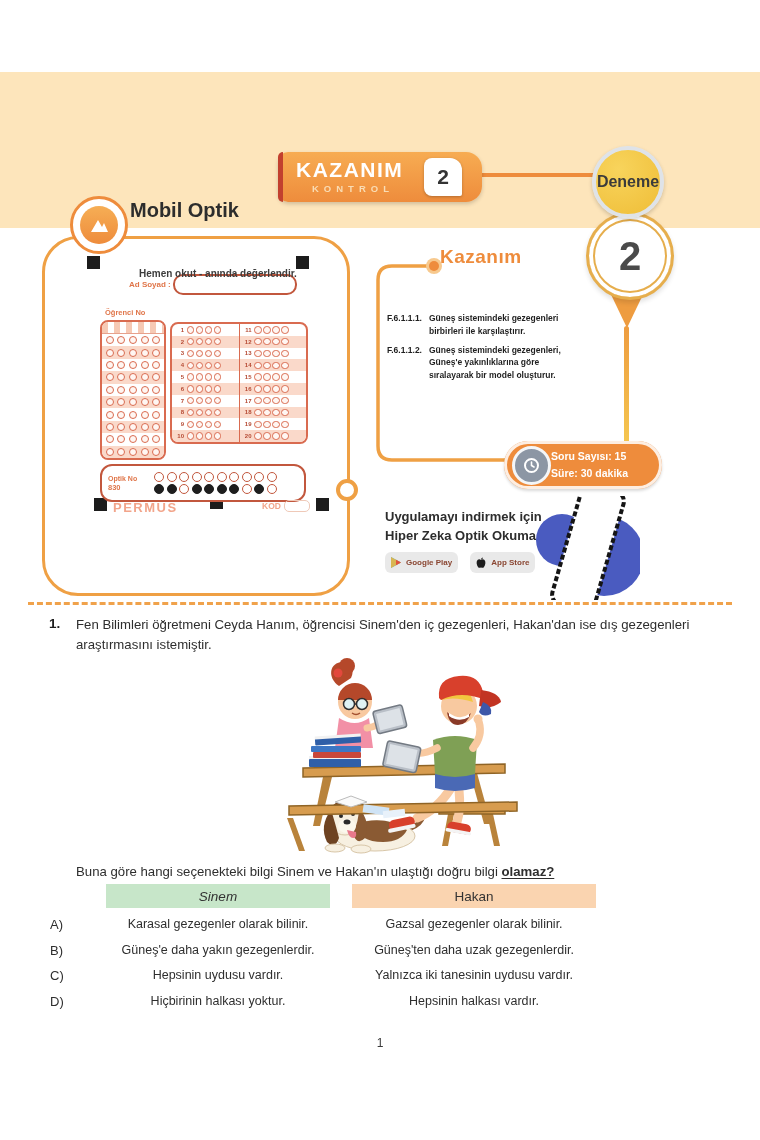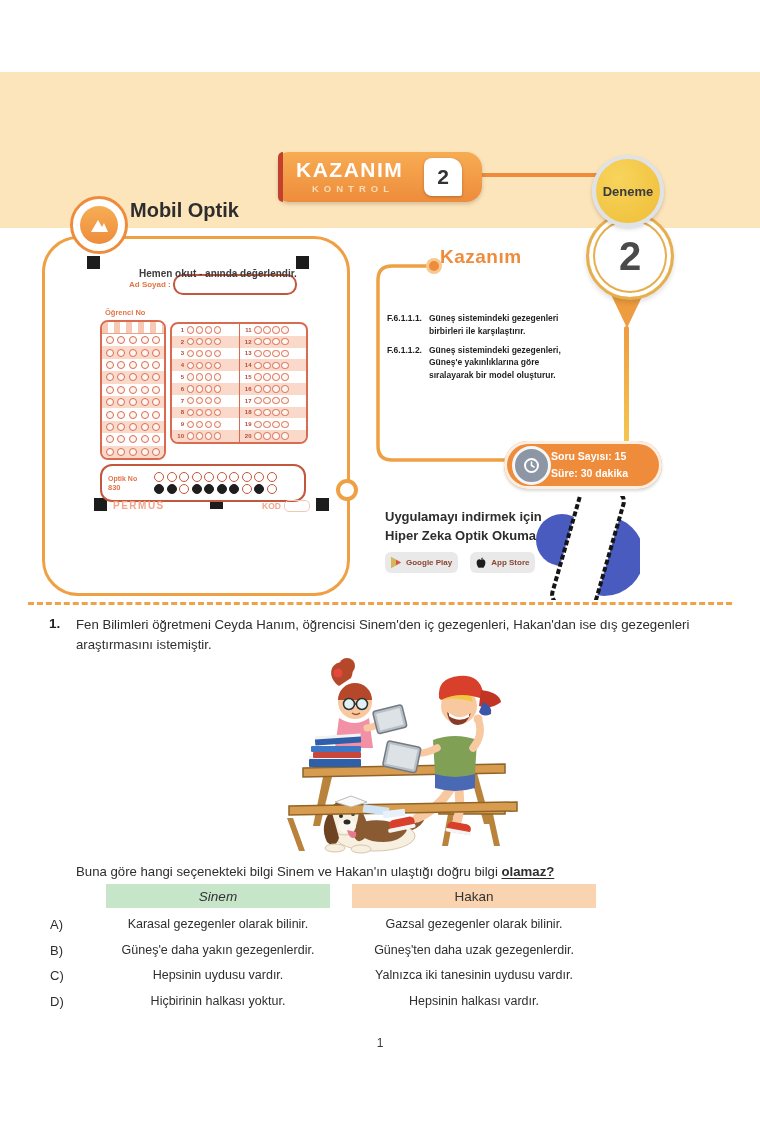--- a/index.html
+++ b/index.html
@@ -16,25 +16,25 @@
   .banner::before{content:"";position:absolute;left:0;top:0;width:5px;height:100%;
           background:#C2402E;border-radius:10px 0 0 10px;}
   .banner-title{position:absolute;left:18px;top:6px;font-size:21px;font-weight:800;color:#fff;letter-spacing:1.5px;}
   .banner-sub{position:absolute;left:34px;top:31px;font-size:9.5px;font-weight:700;color:#F9DCB4;letter-spacing:5px;}
   .banner-tab{position:absolute;left:146px;top:6px;width:38px;height:38px;background:#fff;
           border-radius:8px 12px 2px 8px;box-shadow:0 1px 3px rgba(0,0,0,.25);
           display:flex;align-items:center;justify-content:center;font-size:21px;font-weight:700;color:#333;}
   .hline{left:482px;top:173px;width:116px;height:4px;background:#EE8C3C;z-index:1;}
 
   
-  .deneme{left:592px;top:155px;width:64px;height:64px;border-radius:50%;
+  .deneme{left:592px;top:146px;width:64px;height:64px;border-radius:50%;
           background:radial-gradient(circle at 35% 30%,#F8D45C,#EFBD37);
           border:4px solid #DFE3E8;box-shadow:0 2px 4px rgba(0,0,0,.18);
           display:flex;align-items:center;justify-content:center;
-          font-size:13px;font-weight:700;color:#3b3b3b;z-index:4;}
+          font-size:16px;font-weight:700;color:#3b3b3b;z-index:4;}
   .big2{left:586px;top:212px;width:82px;height:82px;border-radius:50%;background:#fff;
           border:3px solid #E6AE4D;
           box-shadow:inset 0 0 0 4px #fff,inset 0 0 0 6px #E6AE4D,0 3px 5px rgba(0,0,0,.12);
           display:flex;align-items:center;justify-content:center;
           font-size:40px;font-weight:700;color:#4a4a4a;z-index:3;}
   .drop{left:605px;top:282px;width:0;height:0;border-left:22px solid transparent;
           border-right:22px solid transparent;border-top:46px solid #EE9C40;z-index:1;}
   .vline{left:624px;top:326px;width:5px;height:138px;border-radius:3px;
           background:linear-gradient(180deg,#EE9C40,#F6CE52);z-index:1;}
 
@@ -76,21 +76,21 @@
   .optikbox{left:100px;top:464px;width:206px;height:38px;border:2px solid #C2573D;border-radius:12px;
          background:#fff;z-index:2;display:flex;align-items:center;padding:0 6px;gap:6px;box-sizing:border-box;}
   .optik-labels{width:40px;font-weight:700;color:#E0764A;line-height:1.3;}
   .optik-labels .l1{font-size:7px;}
   .optik-labels .l2{font-size:7.5px;}
   .optik-rows{display:flex;flex-direction:column;gap:2px;}
   .optik-row{display:flex;gap:2.5px;}
   .obub{width:10px;height:10px;border:1.5px solid #C2573D;border-radius:50%;background:#fff;box-sizing:border-box;flex:none;}
   .obub.filled{background:#1e1e1e;border-color:#1e1e1e;}
 
-  .form-code{left:113px;top:500px;font-size:10px;font-weight:800;color:#F2A58B;letter-spacing:1.5px;z-index:2;}
+  .form-code{left:113px;top:500px;font-size:13px;font-weight:800;color:#F2A58B;letter-spacing:1.5px;z-index:2;}
   .kod{left:262px;top:500px;display:flex;align-items:center;gap:3px;z-index:2;}
   .kod .t{font-size:8.5px;font-weight:800;color:#F2A58B;}
   .kod .box{width:24px;height:10px;border:1.5px solid #EFC9B8;border-radius:5px;}
 
   
   .kz-bracket{left:368px;top:252px;z-index:1;}
   .kz-title{left:440px;top:246px;font-size:19px;font-weight:800;color:#EE8C3C;letter-spacing:.5px;z-index:2;}
   .kz-items{left:387px;top:312px;width:185px;z-index:2;}
   .kz-item{display:flex;gap:4px;}
   .kz-item + .kz-item{margin-top:6px;}

